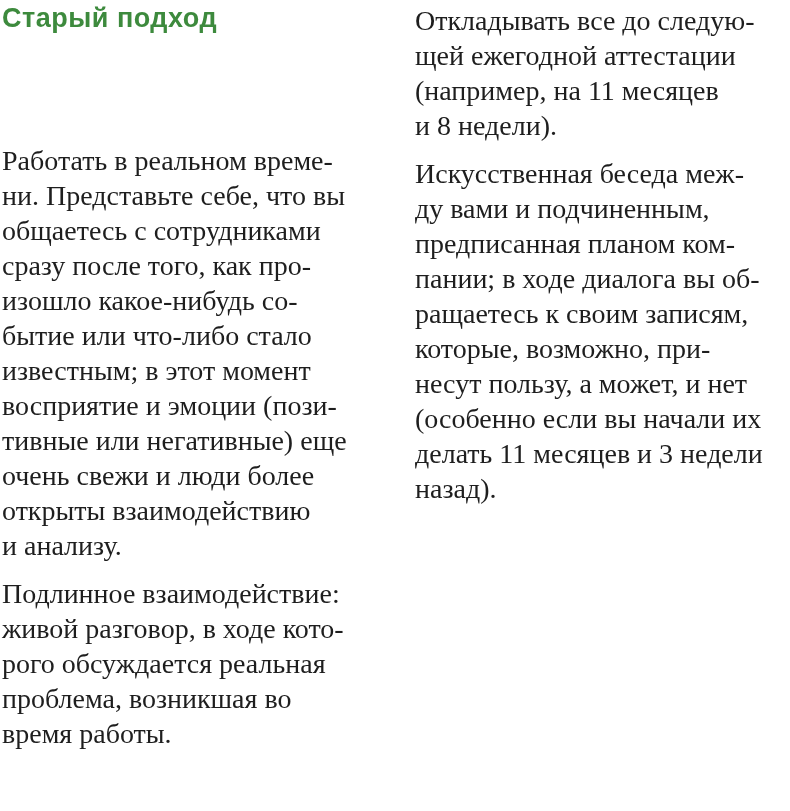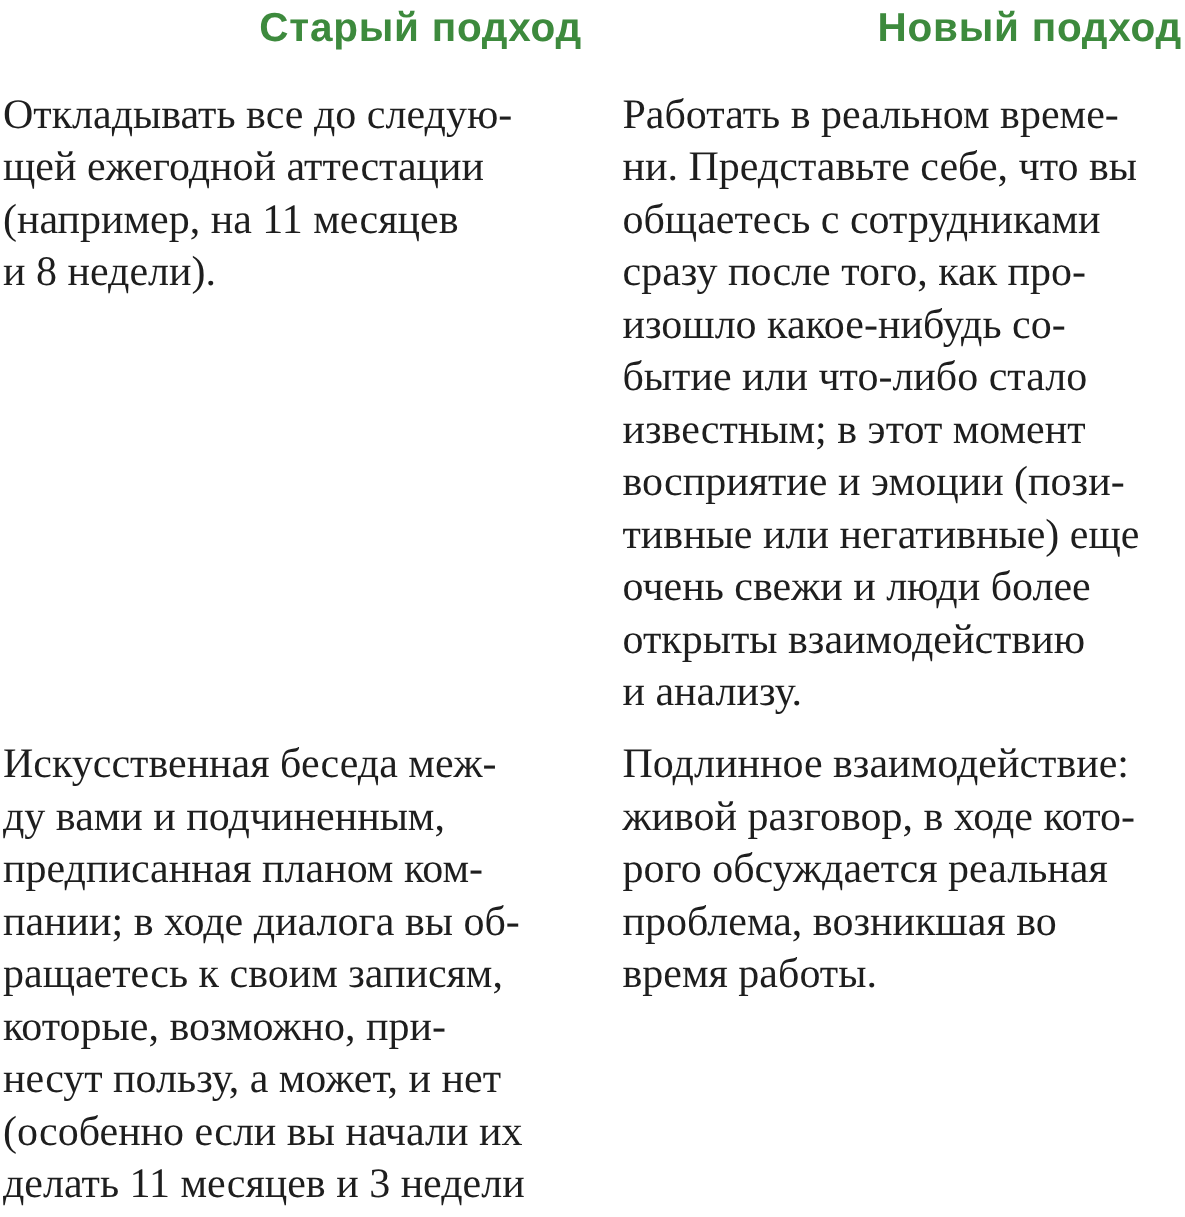--- a/index.html
+++ b/index.html
@@ -20,41 +20,40 @@
     column-gap: 27px;
     width: 790px;
     box-sizing: border-box;
     padding: 3px 2px 0 2px;
   }
   .col-header {
     font-family: "Liberation Sans", "DejaVu Sans", sans-serif;
     font-weight: bold;
     font-size: 27px;
     line-height: 31px;
-    text-align: right;
-    margin-bottom: 25px;
+    text-align: left;
+    margin-bottom: 11px;
     letter-spacing: 0.5px;
   }
   .cell {
     font-size: 28px;
     line-height: 35px;
     white-space: pre-line;
     text-align: left;
   }
   .row-2 {
     margin-top: 13px;
   }
 </style>
 </head>
 <body>
 
 <div class="comparison-table">
 
   <div class="col-header" style="color: rgb(61, 138, 61);">Старый подход</div>
-  <div class="col-header" style="color: rgb(61, 138, 61);">Новый подход</div>
 
   <div class="cell row-1">Откладывать все до следую-
 щей ежегодной аттестации
 (например, на 11 месяцев
 и 8 недели).</div>
   <div class="cell row-1">Работать в реальном време-
 ни. Представьте себе, что вы
 общаетесь с сотрудниками
 сразу после того, как про-
 изошло какое-нибудь со-

